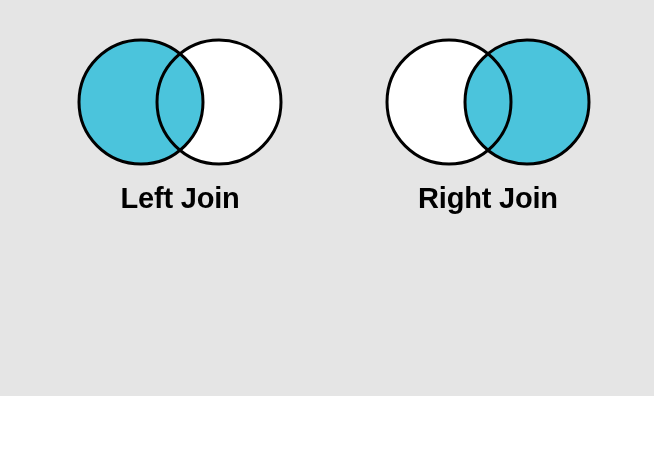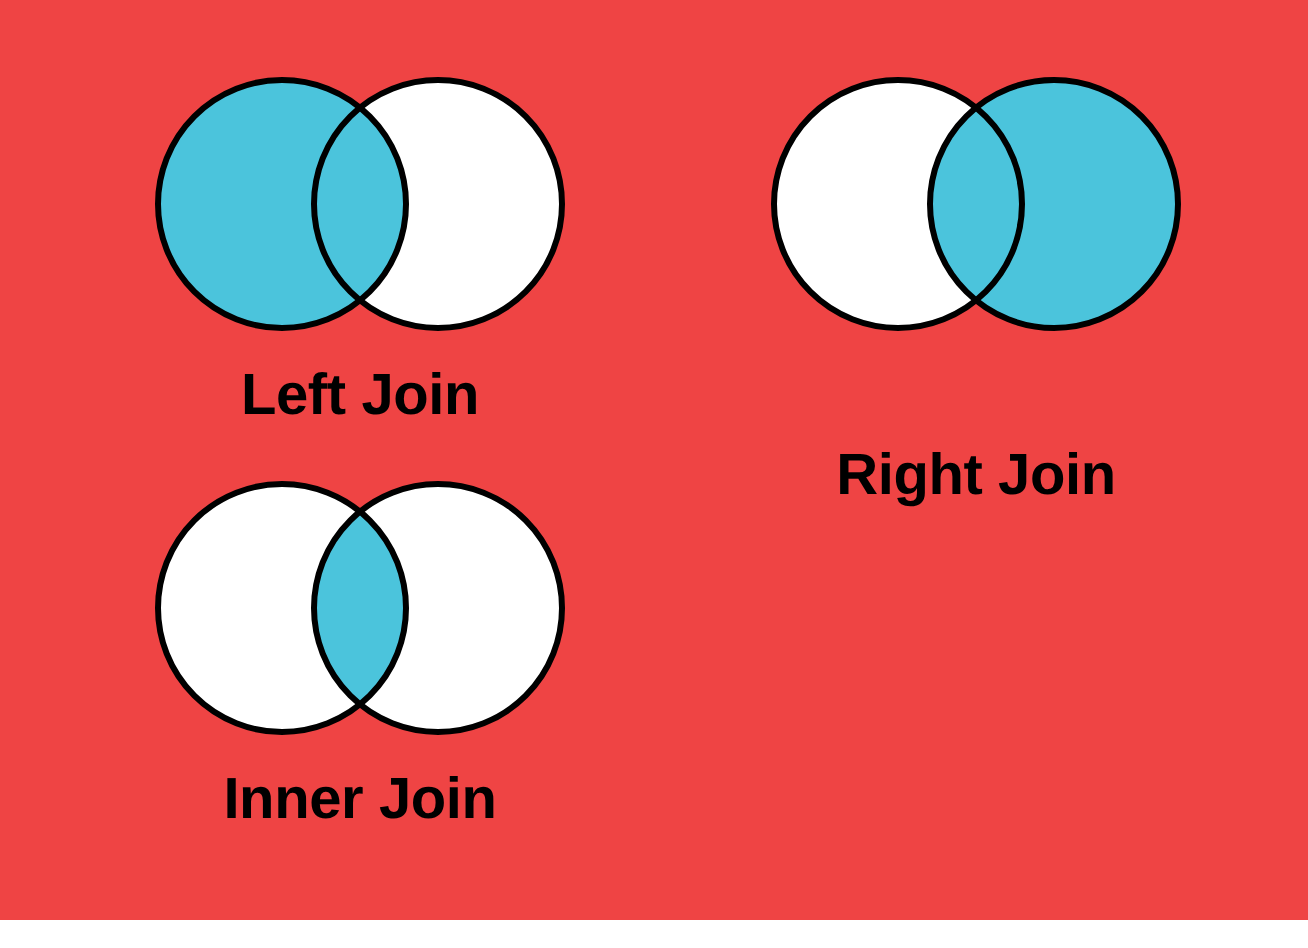--- a/index.html
+++ b/index.html
@@ -9,31 +9,31 @@
   body {
     width: 654px;
     height: 474px;
     background: #ffffff;
     font-family: "Liberation Sans", sans-serif;
     overflow: hidden;
   }
   .board {
     position: relative;
     width: 654px;
-    height: 460px;
-    background: #ef4444;
+    height: 396px;
+    background: #e5e5e5;
   }
   .cell {
     position: absolute;
     display: flex;
     flex-direction: column;
     align-items: center;
   }
   .cell-tl { left: 60px;  top: 34px; width: 240px; }
-  .cell-tr { left: 368px; top: 34px; width: 240px; gap: 40px; }
+  .cell-tr { left: 368px; top: 34px; width: 240px; }
   .cell-bl { left: 60px;  top: 236px; width: 240px; }
   .cell-br { left: 368px; top: 236px; width: 240px; }
 
   .venn {
     display: block;
   }
   .caption {
     margin-top: 12px;
     font-family: "Liberation Sans", sans-serif;
     font-weight: bold;
@@ -85,32 +85,15 @@
       <circle cx="149" cy="68" r="62" fill="#4BC4DC"></circle>
       <g clip-path="url(#clipL-rj)">
         <circle cx="149" cy="68" r="62" fill="#4BC4DC"></circle>
       </g>
       <circle cx="71" cy="68" r="62" fill="none" stroke="#000000" stroke-width="3"></circle>
       <circle cx="149" cy="68" r="62" fill="none" stroke="#000000" stroke-width="3"></circle>
     </svg>
     <div class="caption">Right Join</div>
   </div>
 
-  <div class="cell cell-bl">
-    <svg class="venn" width="220" height="136" viewBox="0 0 220 136">
-      <defs>
-        <clipPath id="clipR-ij">
-            <circle cx="149" cy="68" r="62"></circle>
-          </clipPath>
-      </defs>
-      <circle cx="71" cy="68" r="62" fill="#ffffff"></circle>
-      <circle cx="149" cy="68" r="62" fill="#ffffff"></circle>
-      <g clip-path="url(#clipR-ij)">
-        <circle cx="71" cy="68" r="62" fill="#4BC4DC"></circle>
-      </g>
-      <circle cx="71" cy="68" r="62" fill="none" stroke="#000000" stroke-width="3"></circle>
-      <circle cx="149" cy="68" r="62" fill="none" stroke="#000000" stroke-width="3"></circle>
-    </svg>
-    <div class="caption">Inner Join</div>
-  </div>
 
 
 </div>
 
 </body></html>

